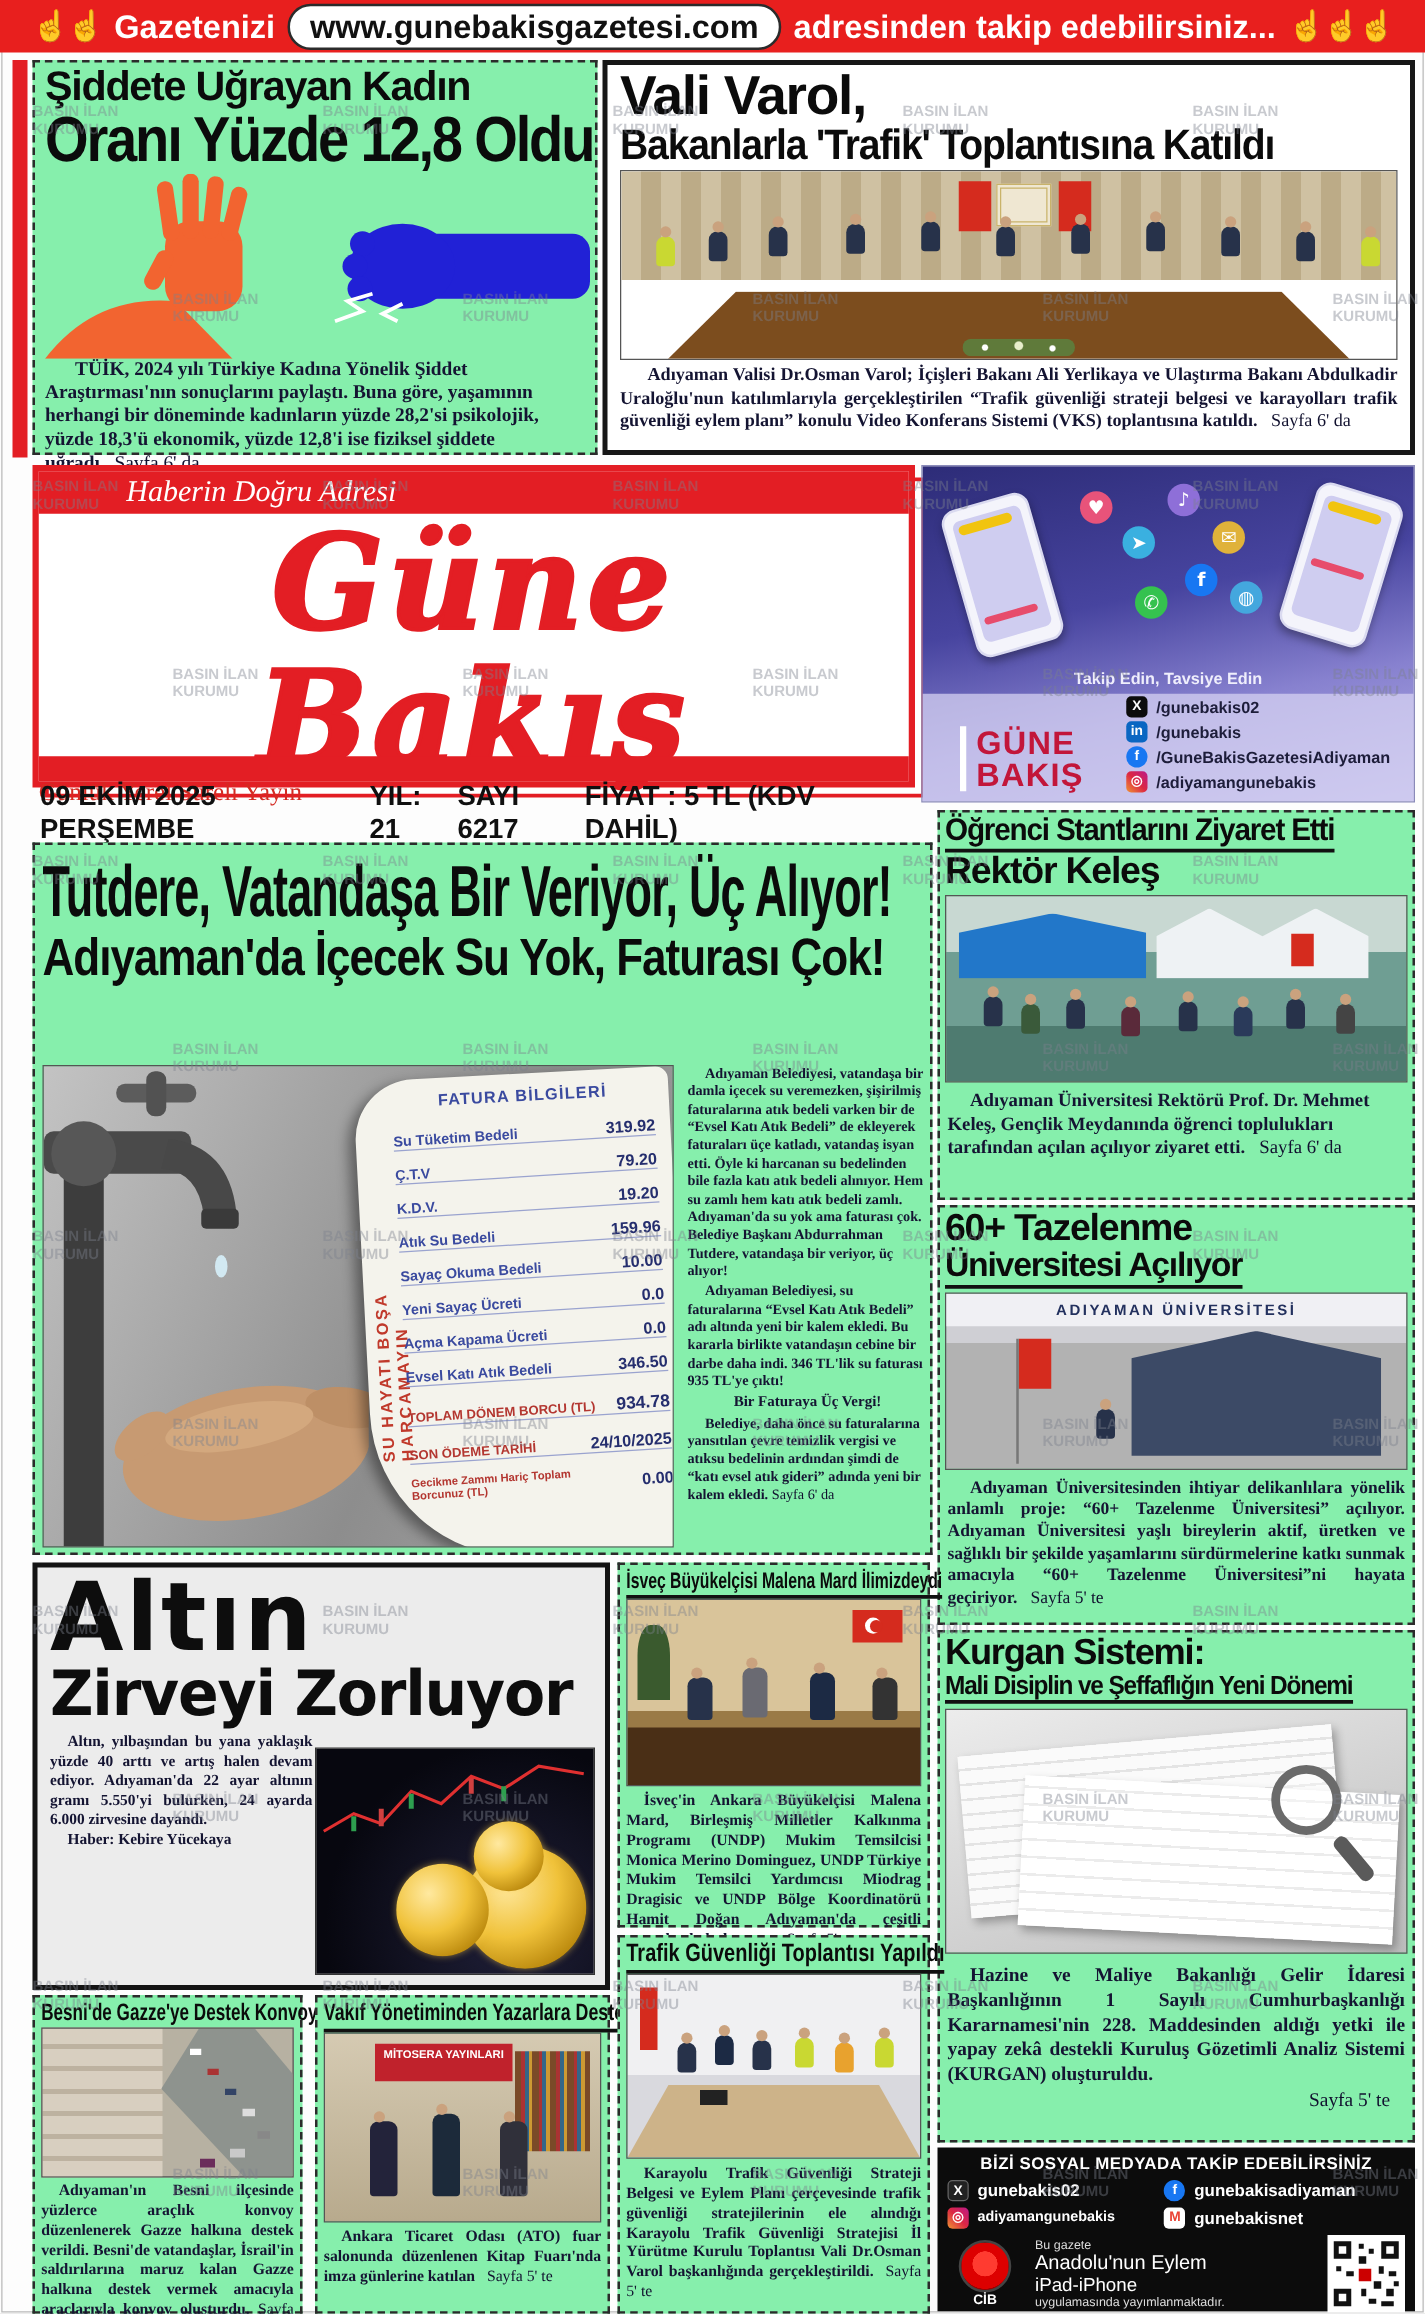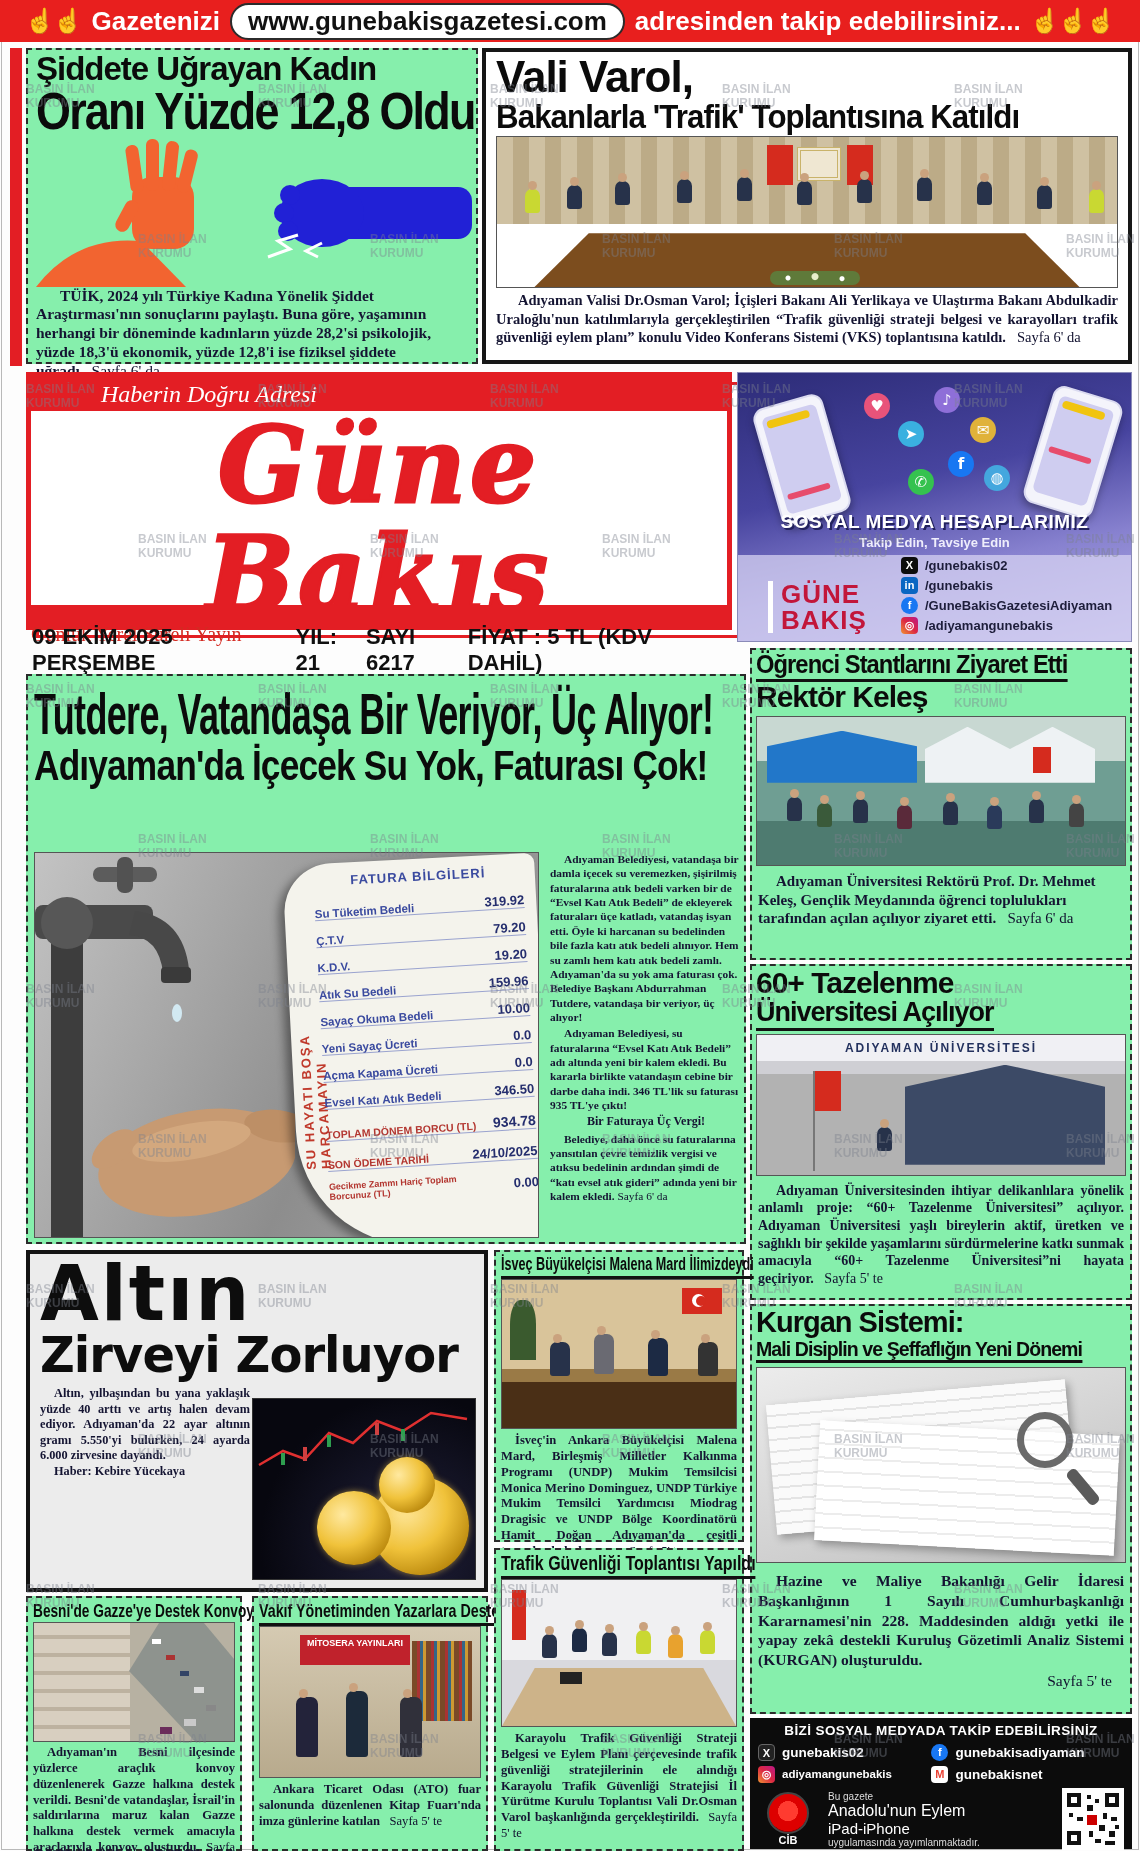--- a/index.html
+++ b/index.html
@@ -184,21 +184,20 @@
       <div class="dots"></div>
       <div class="bar" style="top:60px"></div>
     </div>
   <span class="fico" style="left:126px;top:20px;background:#e8537a">♥</span>
   <span class="fico" style="left:160px;top:48px;background:#3ab0e0">➤</span>
   <span class="fico" style="left:196px;top:14px;background:#8e6fd8">♪</span>
   <span class="fico" style="left:232px;top:44px;background:#e0b23a">✉</span>
   <span class="fico" style="left:210px;top:78px;background:#1877f2">f</span>
   <span class="fico" style="left:170px;top:96px;background:#35c24f">✆</span>
   <span class="fico" style="left:246px;top:92px;background:#44a7de">◍</span>
-  <div class="title">SOSYAL MEDYA HESAPLARIMIZ</div>
   <div class="subtitle">Takip Edin, Tavsiye Edin</div>
   <div class="band"></div>
   <div class="adlogo">
     <div>GÜNE</div>
     <div>BAKIŞ</div>
   </div>
   <div style="position:absolute;right:10px;bottom:6px;width:220px">
     <div class="acct">
         <span class="sico ic-x">X</span>
         <span>/gunebakis02</span>

